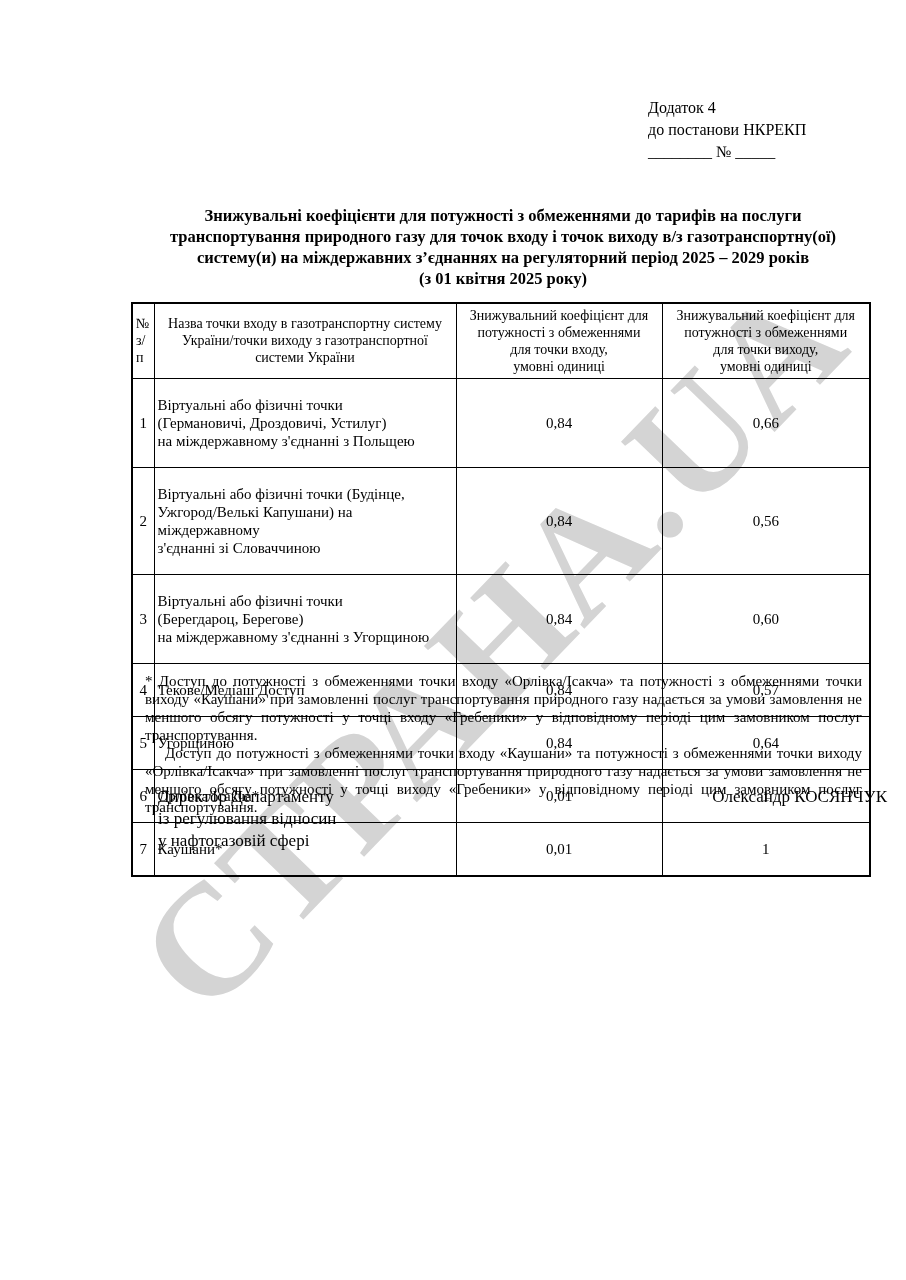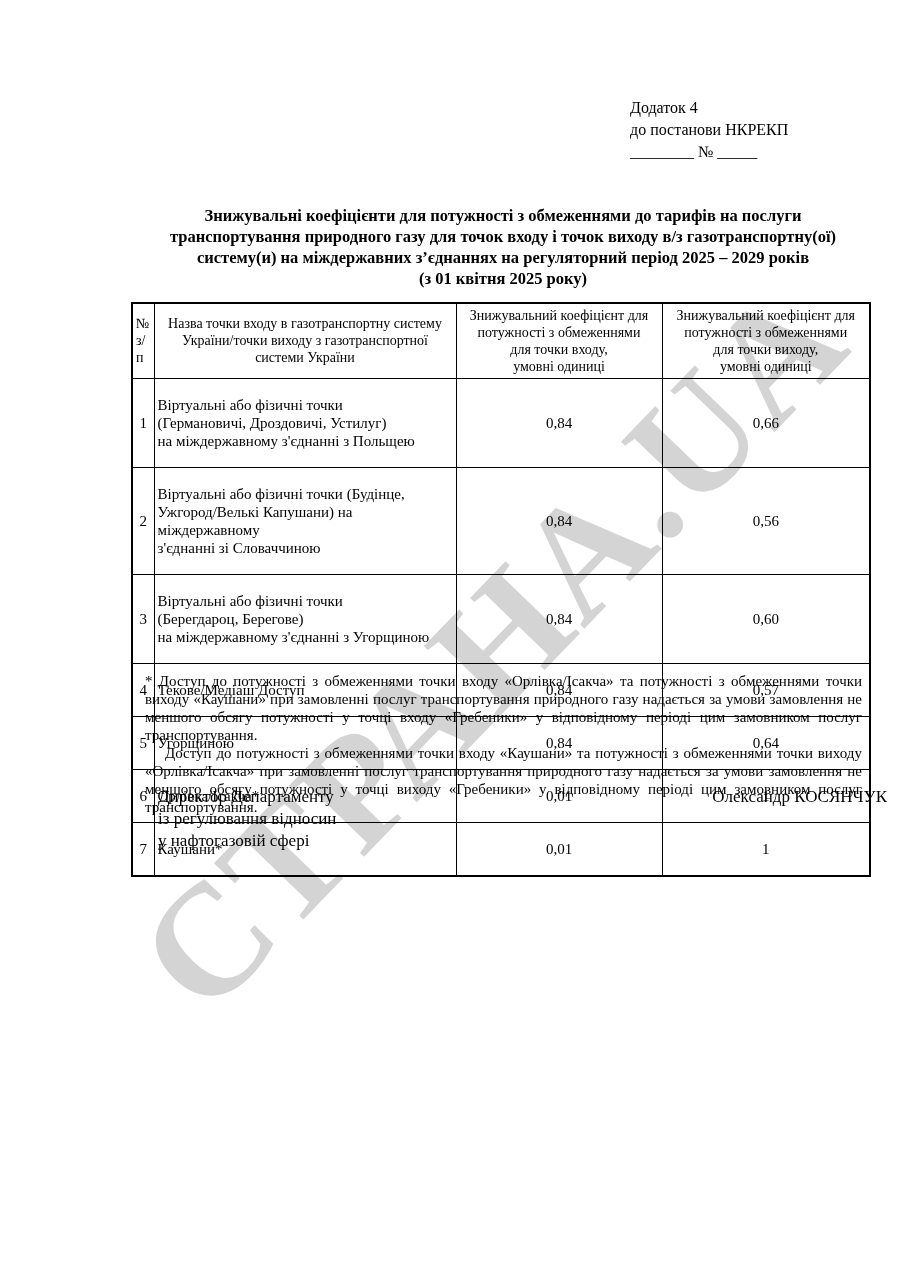--- a/index.html
+++ b/index.html
@@ -19,21 +19,21 @@
     font-size:158px;
     letter-spacing:2px;
     color:#d4d4d4;
     white-space:nowrap;
     z-index:0;
     user-select:none;
   }
   .content { position:absolute; left:0; top:0; width:906px; height:1280px; z-index:1; }
 
   .annex-block {
-    position:absolute; left:630px; top:97px;
+    position:absolute; left:648px; top:97px;
     font-size:16px; line-height:22px;
     white-space:pre-line;
   }
   .doc-title {
     position:absolute; left:123px; top:205px; width:760px;
     font-size:16.5px; font-weight:bold; line-height:21px;
     text-align:center;
     white-space:pre-line;
   }
   table.coef {

